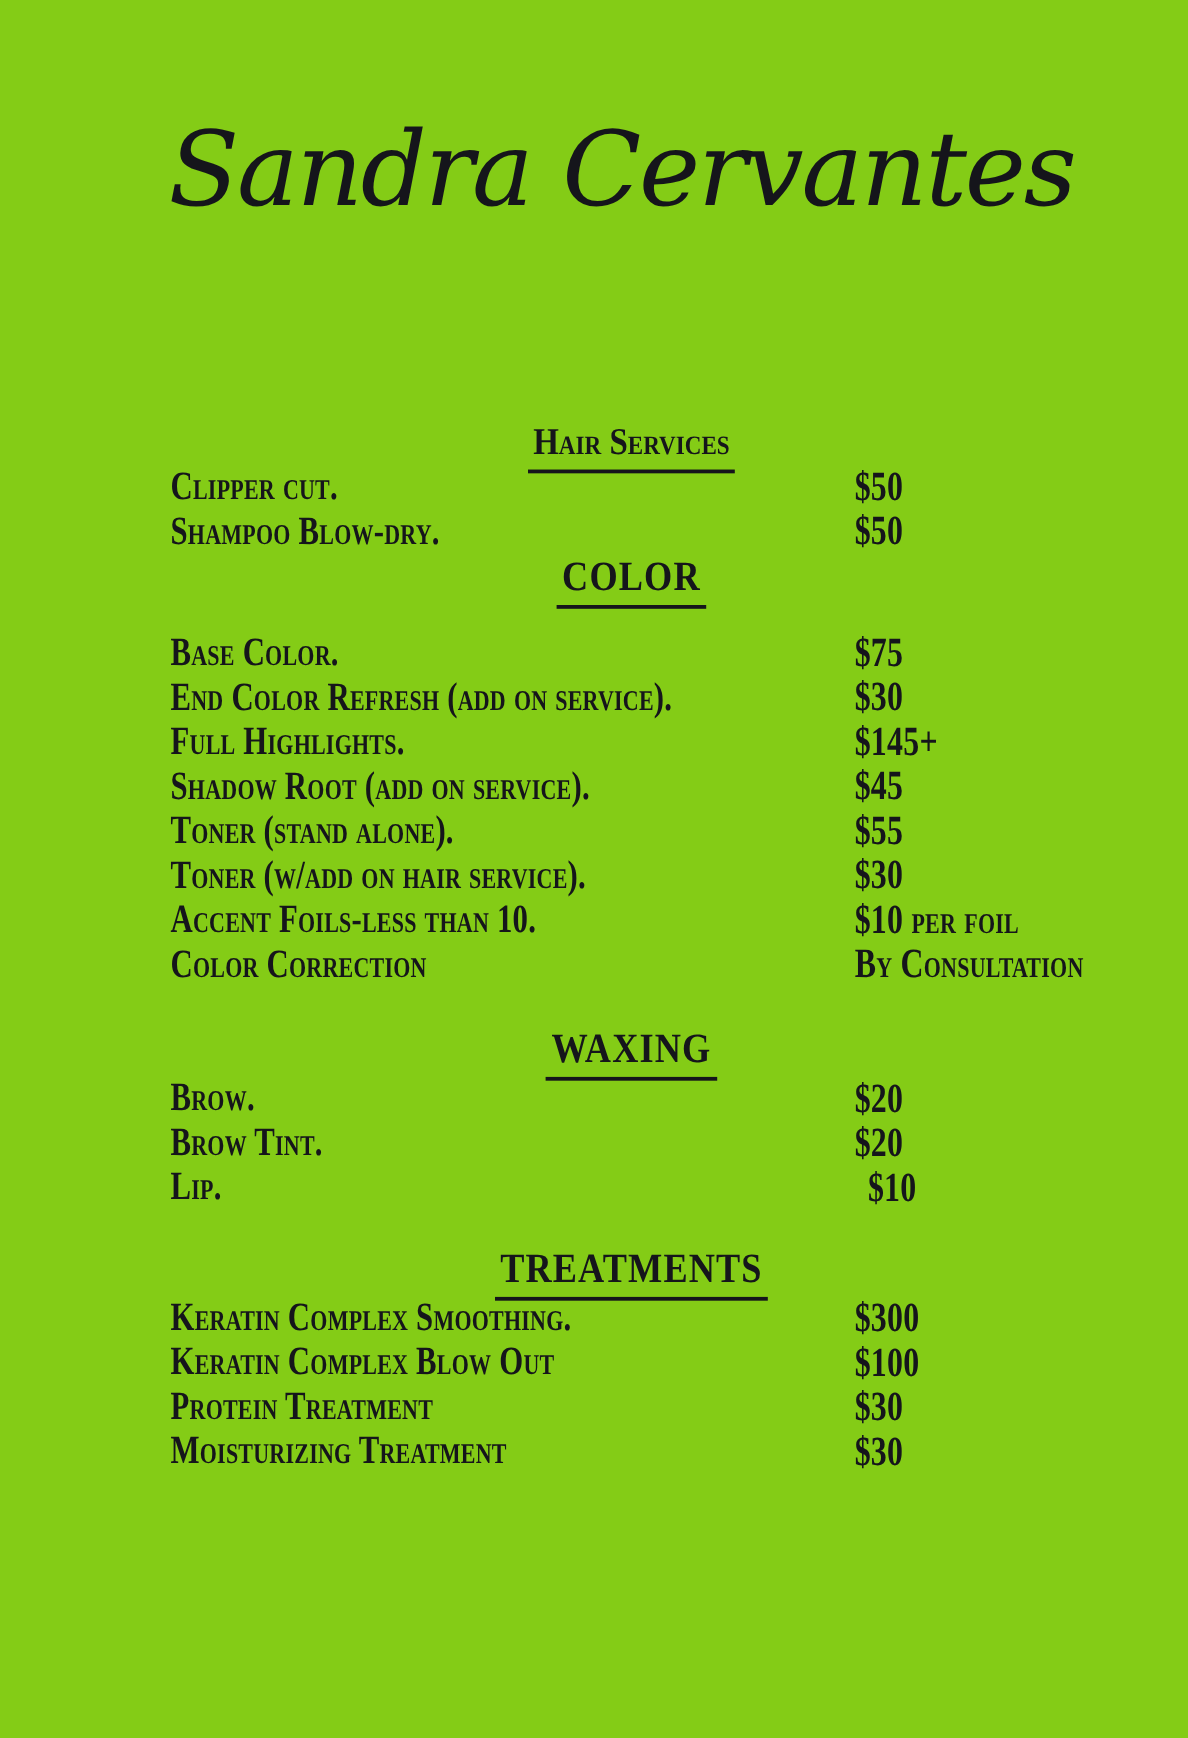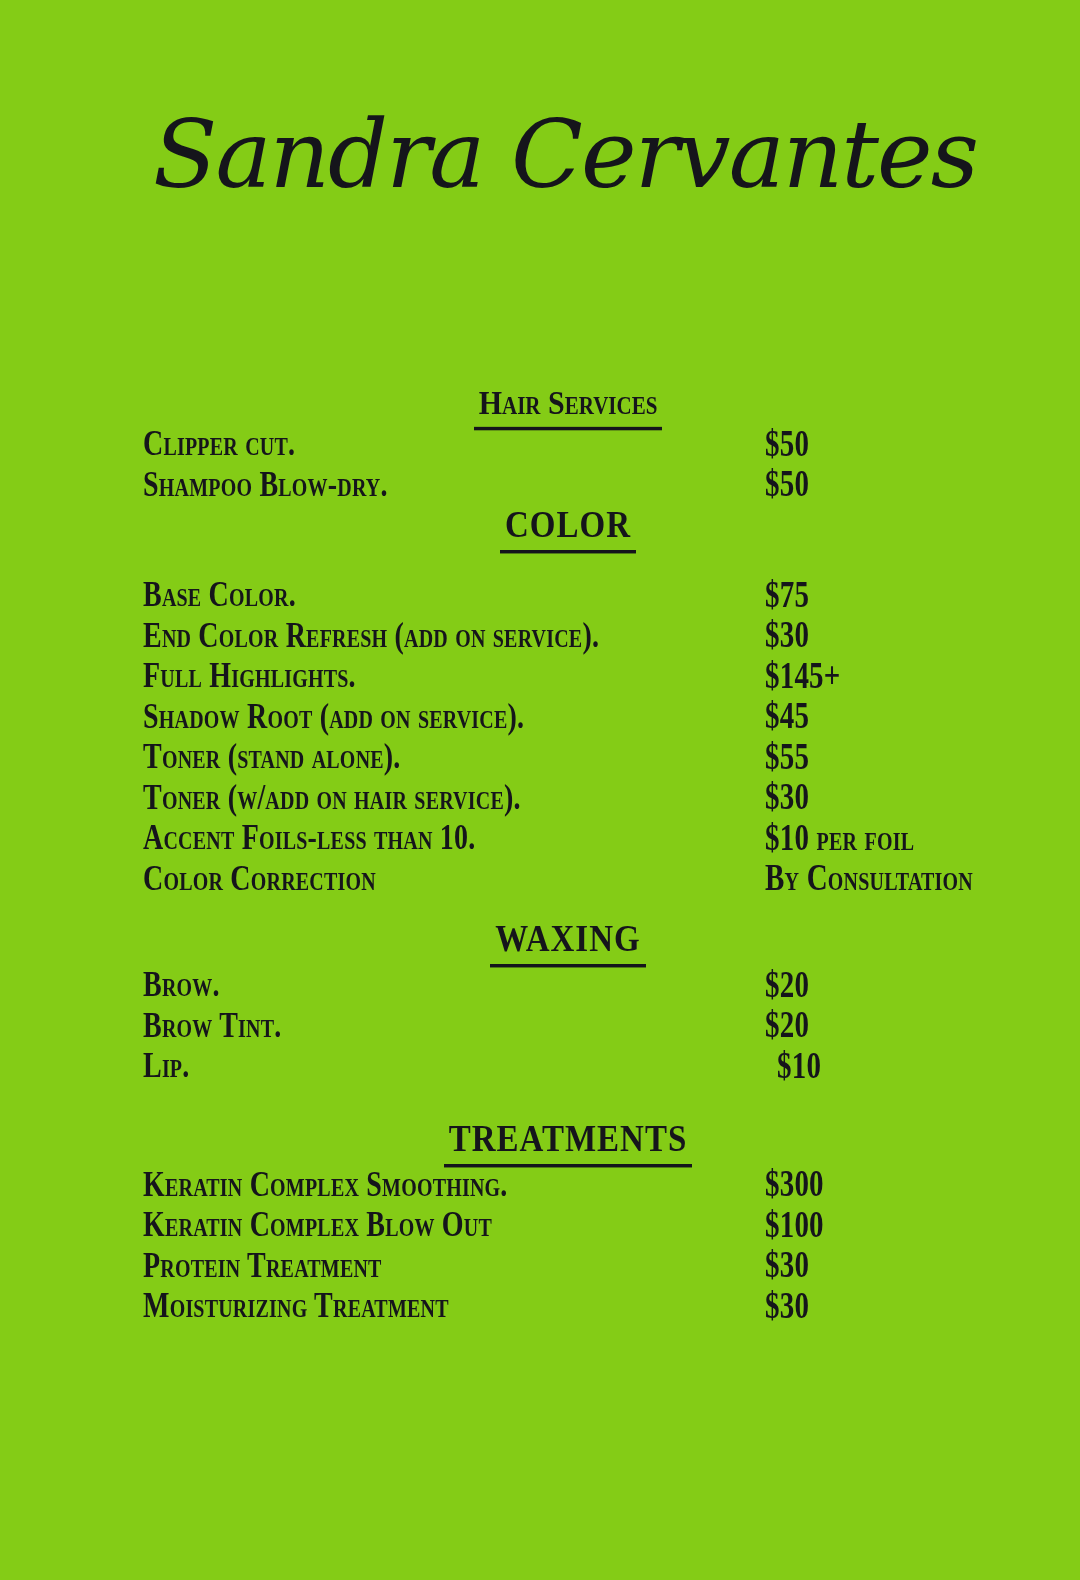--- a/index.html
+++ b/index.html
@@ -25,21 +25,21 @@
     position: relative;
     left: 25px;
     font-family: "DejaVu Serif", serif;
     font-style: italic;
     font-weight: 500;
     font-size: 94px;
     letter-spacing: -2px;
     white-space: nowrap;
   }
   
-  .menu { margin-top: 128px; }
+  .menu { margin-top: 128px; padding-left: 12px; }
 
   .heading {
     margin: 0;
     height: 42px;
     line-height: 42px;
     text-align: center;
     font-family: "Liberation Serif", serif;
     font-weight: 700;
   }
   .heading .hd {
@@ -55,21 +55,21 @@
     height: 40px;
     line-height: 40px;
   }
   .sec-color .heading,
   .sec-waxing .heading,
   .sec-treatments .heading {
     font-size: 33px;
     letter-spacing: 1px;
   }
   .sec-color .heading      { margin-bottom: 28px; }
-  .sec-waxing .heading     { margin-top: 20px; margin-bottom: 4px; }
+  .sec-waxing .heading     { margin-top: 35px; margin-bottom: 4px; }
   .sec-treatments .heading { margin-top: 32px; margin-bottom: 4px; }
 
   .row {
     display: grid;
     grid-template-columns: 622px 1fr;
     padding-left: 143px;
     height: 40.5px;
     align-items: center;
     font-family: "Liberation Serif", serif;
     font-weight: 700;

